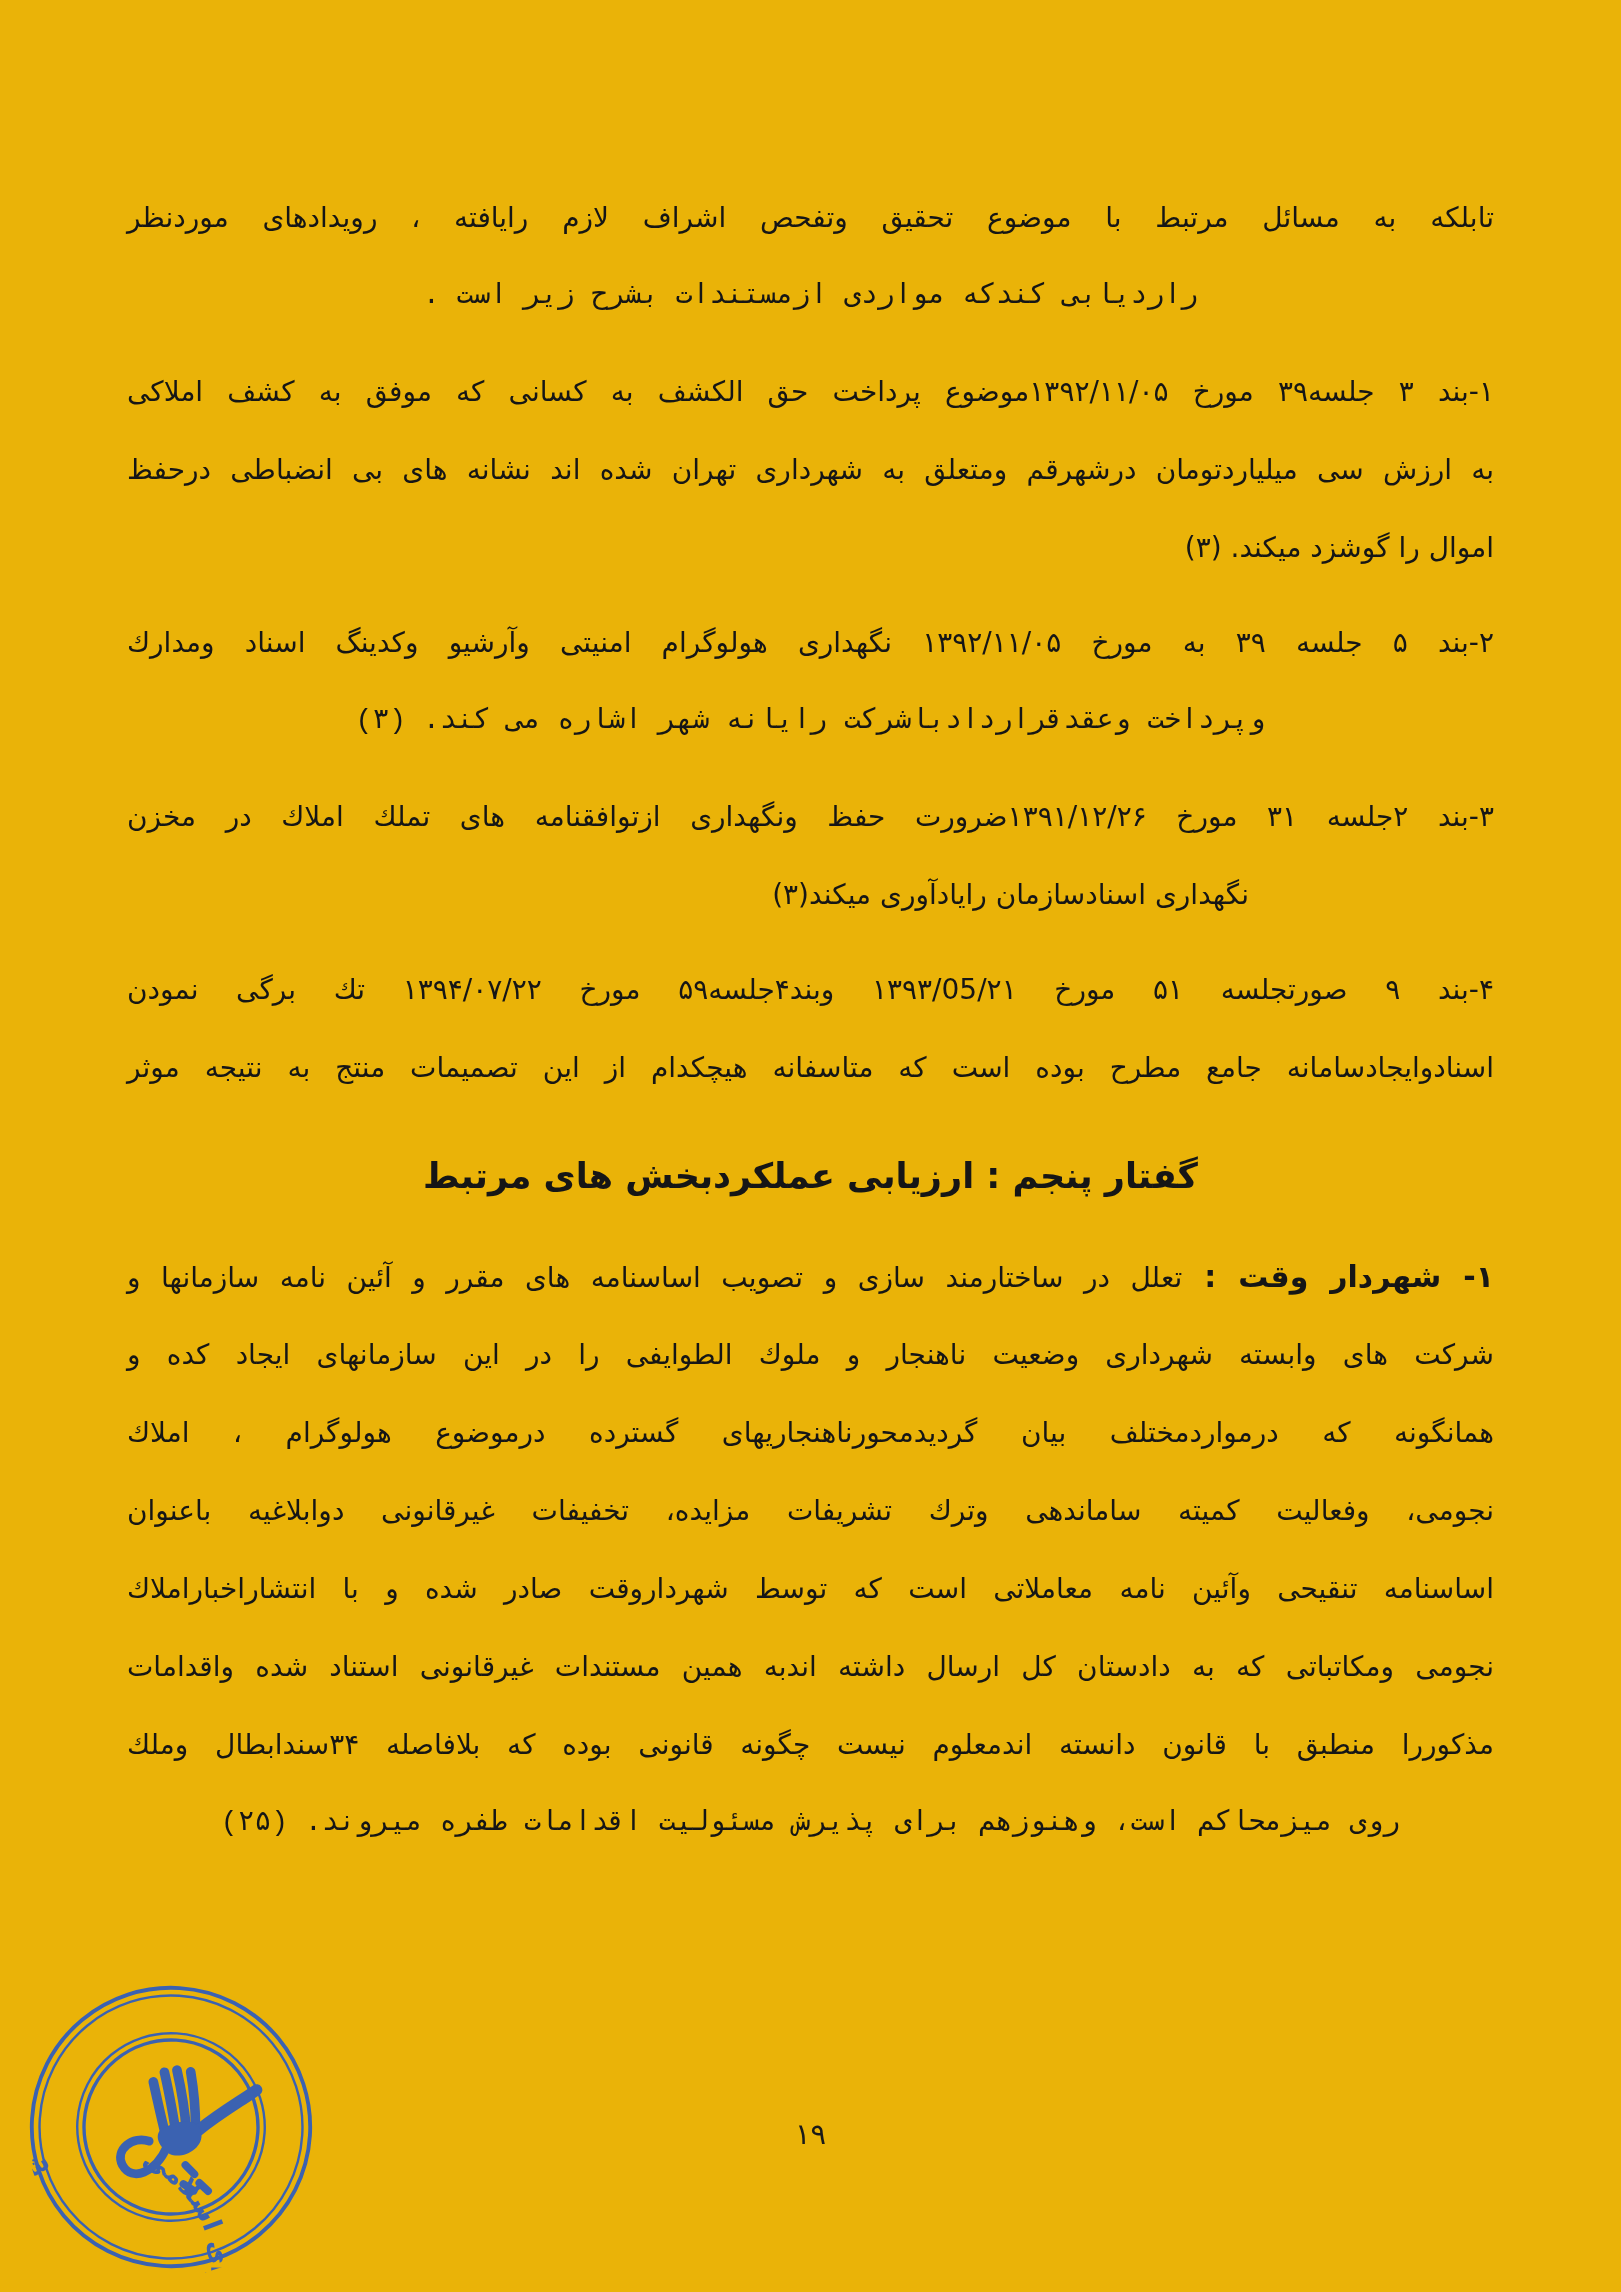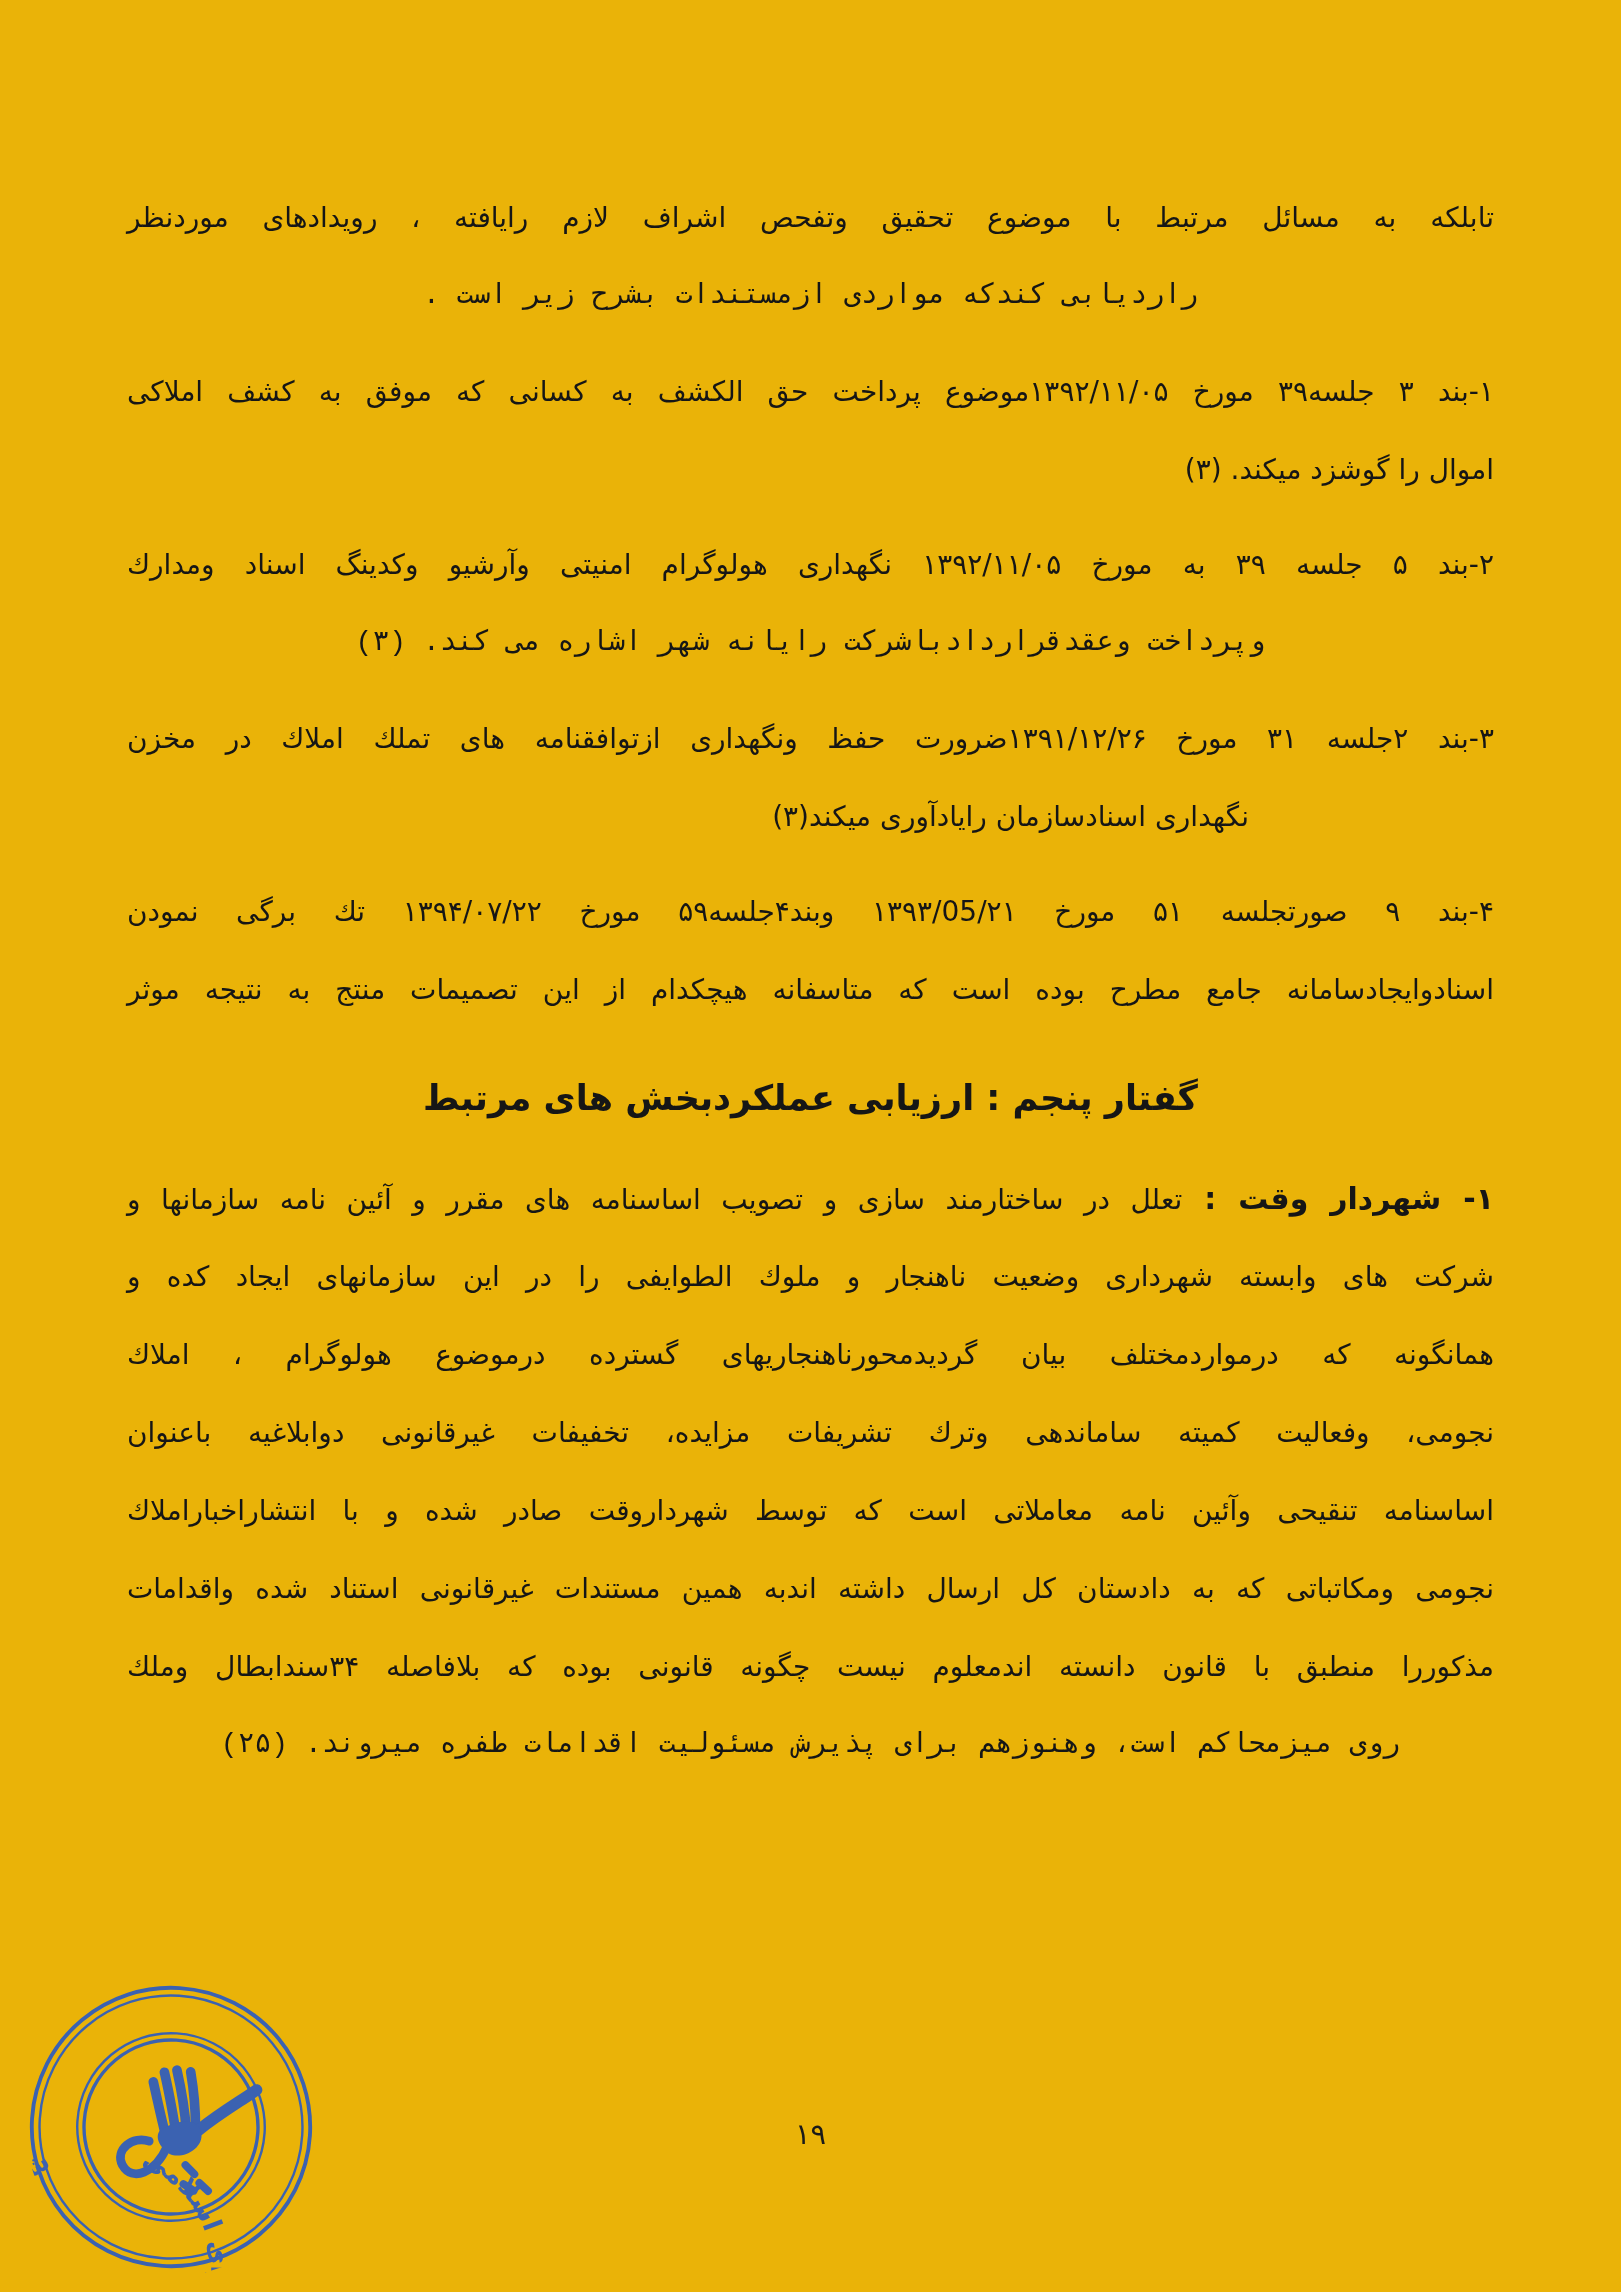--- a/index.html
+++ b/index.html
@@ -77,20 +77,21 @@
 
   <div class="textblock">
 
     <div>
       <div class="line">تابلكه به مسائل مرتبط با موضوع تحقيق وتفحص اشراف لازم رايافته ، رويدادهای موردنظر</div>
       <div class="line short-center">رارديابی كندكه مواردی ازمستندات بشرح زير است .</div>
     </div>
 
     <div class="para">
       <div class="line">۱-بند ۳ جلسه۳۹ مورخ ۱۳۹۲/۱۱/۰۵موضوع پرداخت حق الكشف به كسانی كه موفق به كشف املاكی</div>
+      <div class="line">به ارزش سی میلیاردتومان درشهرقم ومتعلق به شهرداری تهران شده اند نشانه های بی انضباطی درحفظ</div>
       <div class="line short-start">اموال را گوشزد میكند. (۳)</div>
     </div>
 
     <div class="para">
       <div class="line">۲-بند ۵ جلسه ۳۹ به مورخ ۱۳۹۲/۱۱/۰۵ نگهداری هولوگرام امنیتی وآرشیو وكدینگ اسناد ومدارك</div>
       <div class="line short-center">وپرداخت وعقدقراردادباشركت رایانه شهر اشاره می كند. (۳)</div>
     </div>
 
     <div class="para">
       <div class="line">۳-بند ۲جلسه ۳۱ مورخ ۱۳۹۱/۱۲/۲۶ضرورت حفظ ونگهداری ازتوافقنامه های تملك املاك در مخزن</div>

